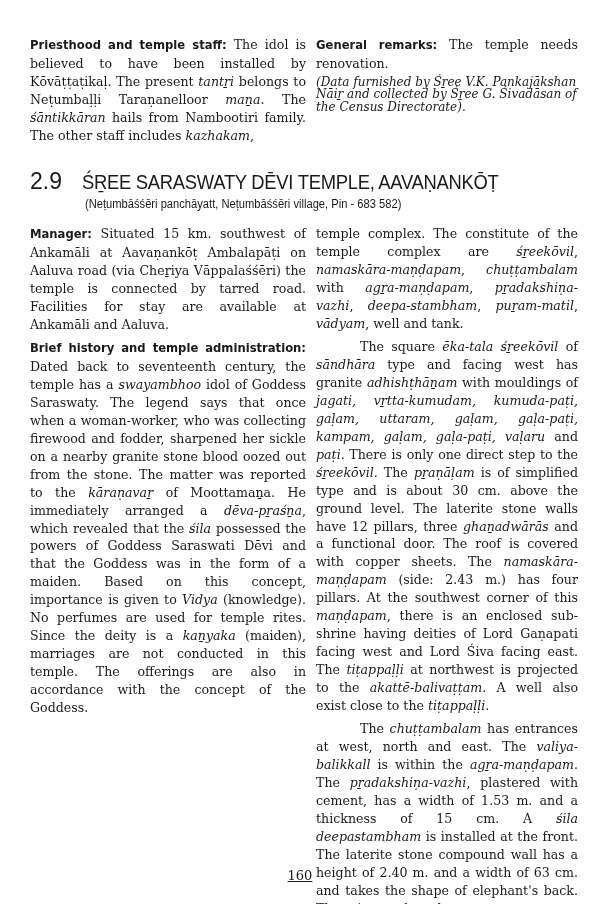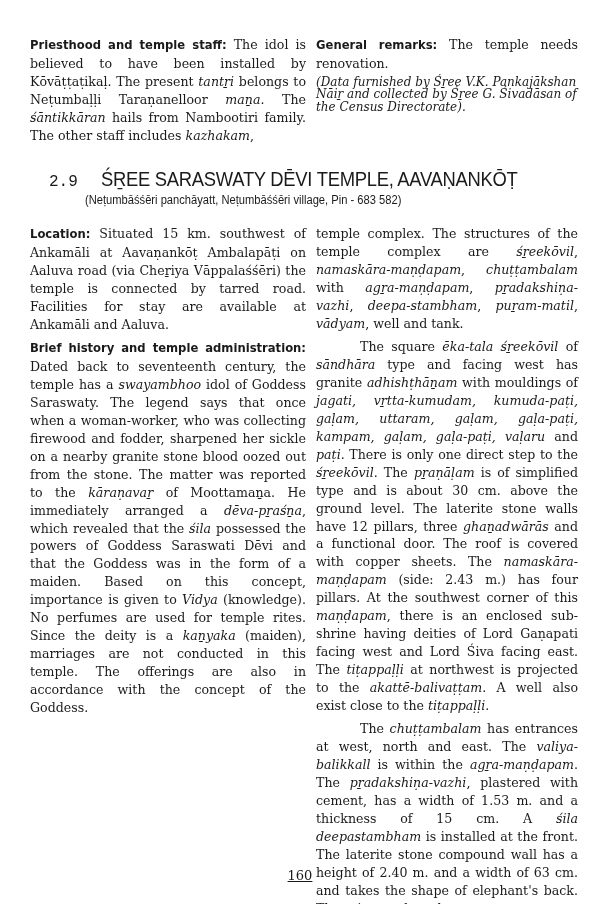--- a/index.html
+++ b/index.html
@@ -9,21 +9,21 @@
   .col { position: absolute; font-size: 12.6px; line-height: 17.9px; text-align: justify; }
   .col p { margin: 0 0 6px 0; }
   .col .indent { text-indent: 44px; }
   .left-col { left: 30px; width: 276px; }
   .right-col { left: 316px; width: 262px; }
   .lbl { font-family: "DejaVu Sans", sans-serif; font-weight: bold; font-size: 11.6px; }
   i { font-style: italic; }
   .credit { font-style: italic; font-size: 12px; line-height: 12.4px; margin-top: 2px; text-align: left; }
   .heading { position: absolute; left: 30px; top: 168px; width: 560px; }
   .heading-row { display: flex; align-items: baseline; }
-  .sec-num { font-family: Liberation Mono, monospace; font-size: 16px; width: 52px; margin-left: 19px; }
+  .sec-num { font-family: Liberation Sans, sans-serif; font-size: 23px; width: 52px; }
   .sec-title { font-family: "Liberation Sans", sans-serif; font-size: 20px; letter-spacing: -0.3px; transform: scaleX(0.92); transform-origin: left; white-space: nowrap; }
   .sec-sub { font-family: "Liberation Sans", sans-serif; font-size: 12px; margin-left: 55px; margin-top: 2px; white-space: nowrap; transform: scaleX(0.93); transform-origin: left; }
   .page-num { position: absolute; left: 0; width: 600px; top: 868px; text-align: center; font-size: 13px; text-decoration: underline; }
 </style>
 </head>
 <body>
 
 <div class="page">
 
   <div class="col left-col" style="top:36px;">
@@ -37,24 +37,24 @@
 
   <div class="heading">
     <div class="heading-row">
       <span class="sec-num">2.9</span>
       <span class="sec-title">ŚṞEE SARASWATY DĒVI TEMPLE, AAVAṆANKŌṬ</span>
     </div>
     <div class="sec-sub">(Neṭumbāśśēri panchāyatt, Neṭumbāśśēri village, Pin - 683 582)</div>
   </div>
 
   <div class="col left-col" style="top:225px;">
-    <p><span class="lbl">Location:</span><span> Situated 15 km. southwest of Ankamāli at Aavaṇankōṭ Ambalapāṭi on Aaluva road (via Cheṟiya Vāppalaśśēri) the temple is connected by tarred road. Facilities for stay are available at Ankamāli and Aaluva.</span></p>
+    <p><span class="lbl">Manager:</span><span> Situated 15 km. southwest of Ankamāli at Aavaṇankōṭ Ambalapāṭi on Aaluva road (via Cheṟiya Vāppalaśśēri) the temple is connected by tarred road. Facilities for stay are available at Ankamāli and Aaluva.</span></p>
     <p><span class="lbl">Brief history and temple administration:</span><span> Dated back to seventeenth century, the temple has a </span><i>swayambhoo</i><span> idol of Goddess Saraswaty. The legend says that once when a woman-worker, who was collecting firewood and fodder, sharpened her sickle on a nearby granite stone blood oozed out from the stone. The matter was reported to the </span><i>kāraṇavaṟ</i><span> of Moottamaṉa. He immediately arranged a </span><i>dēva-pṟaśṉa</i><span>, which revealed that the </span><i>śila</i><span> possessed the powers of Goddess Saraswati Dēvi and that the Goddess was in the form of  a maiden. Based on this concept, importance is given to </span><i>Vidya</i><span> (knowledge). No perfumes are used for temple rites. Since the deity is a </span><i>kaṉyaka</i><span> (maiden), marriages are not conducted in this temple. The offerings are also in accordance with the concept of the Goddess.</span></p>
   </div>
 
   <div class="col right-col" style="top:225px;">
-    <p><span>temple complex.  The structures of the temple complex are </span><i>śṟeekōvil</i><span>, </span><i>namaskāra-maṇḍapam</i><span>, </span><i>chuṭṭambalam</i><span> with </span><i>agṟa-maṇḍapam</i><span>, </span><i>pṟadakshiṇa-vazhi</i><span>, </span><i>deepa-stambham</i><span>, </span><i>puṟam-matil</i><span>, </span><i>vādyam</i><span>, well and tank.</span></p>
+    <p><span>temple complex.  The constitute of the temple complex are </span><i>śṟeekōvil</i><span>, </span><i>namaskāra-maṇḍapam</i><span>, </span><i>chuṭṭambalam</i><span> with </span><i>agṟa-maṇḍapam</i><span>, </span><i>pṟadakshiṇa-vazhi</i><span>, </span><i>deepa-stambham</i><span>, </span><i>puṟam-matil</i><span>, </span><i>vādyam</i><span>, well and tank.</span></p>
     <p class="indent"><span>The square </span><i>ēka-tala śṟeekōvil</i><span> of </span><i>sāndhāra</i><span> type and facing west has granite </span><i>adhishṭhāṉam</i><span> with mouldings of </span><i>jagati, vṟtta-kumudam, kumuda-paṭi, gaḷam, uttaram, gaḷam, gaḷa-paṭi, kampam, gaḷam, gaḷa-paṭi, vaḷaru</i><span> and </span><i>paṭi</i><span>.  There is only one direct step to the </span><i>śṟeekōvil</i><span>.  The </span><i>pṟaṇāḷam</i><span> is of simplified type and is about 30 cm. above the ground level. The laterite stone walls have 12 pillars, three </span><i>ghaṉadwārās</i><span> and a functional door. The roof is covered with copper sheets. The </span><i>namaskāra-maṇḍapam</i><span> (side: 2.43 m.) has four pillars.  At the southwest corner of this </span><i>maṇḍapam</i><span>, there is an enclosed sub-shrine having deities of Lord Gaṇapati facing west and Lord Śiva facing east.  The </span><i>tiṭappaḷḷi</i><span> at northwest is projected to the </span><i>akattē-balivaṭṭam</i><span>.  A well also exist close to the </span><i>tiṭappaḷḷi</i><span>.</span></p>
     <p class="indent"><span>The </span><i>chuṭṭambalam</i><span> has entrances at west, north and east.  The </span><i>valiya-balikkall</i><span> is within the </span><i>agṟa-maṇḍapam</i><span>.  The </span><i>pṟadakshiṇa-vazhi</i><span>, plastered with cement, has a width of 1.53 m. and a thickness of 15 cm. A </span><i>śila deepastambham</i><span> is installed at the front. The laterite stone compound wall has a height of 2.40 m. and a width of 63 cm. and takes the shape of elephant's back. There is a tank at the</span></p>
   </div>
 
   <div class="page-num">160</div>
 </div>
 
 </body></html>

